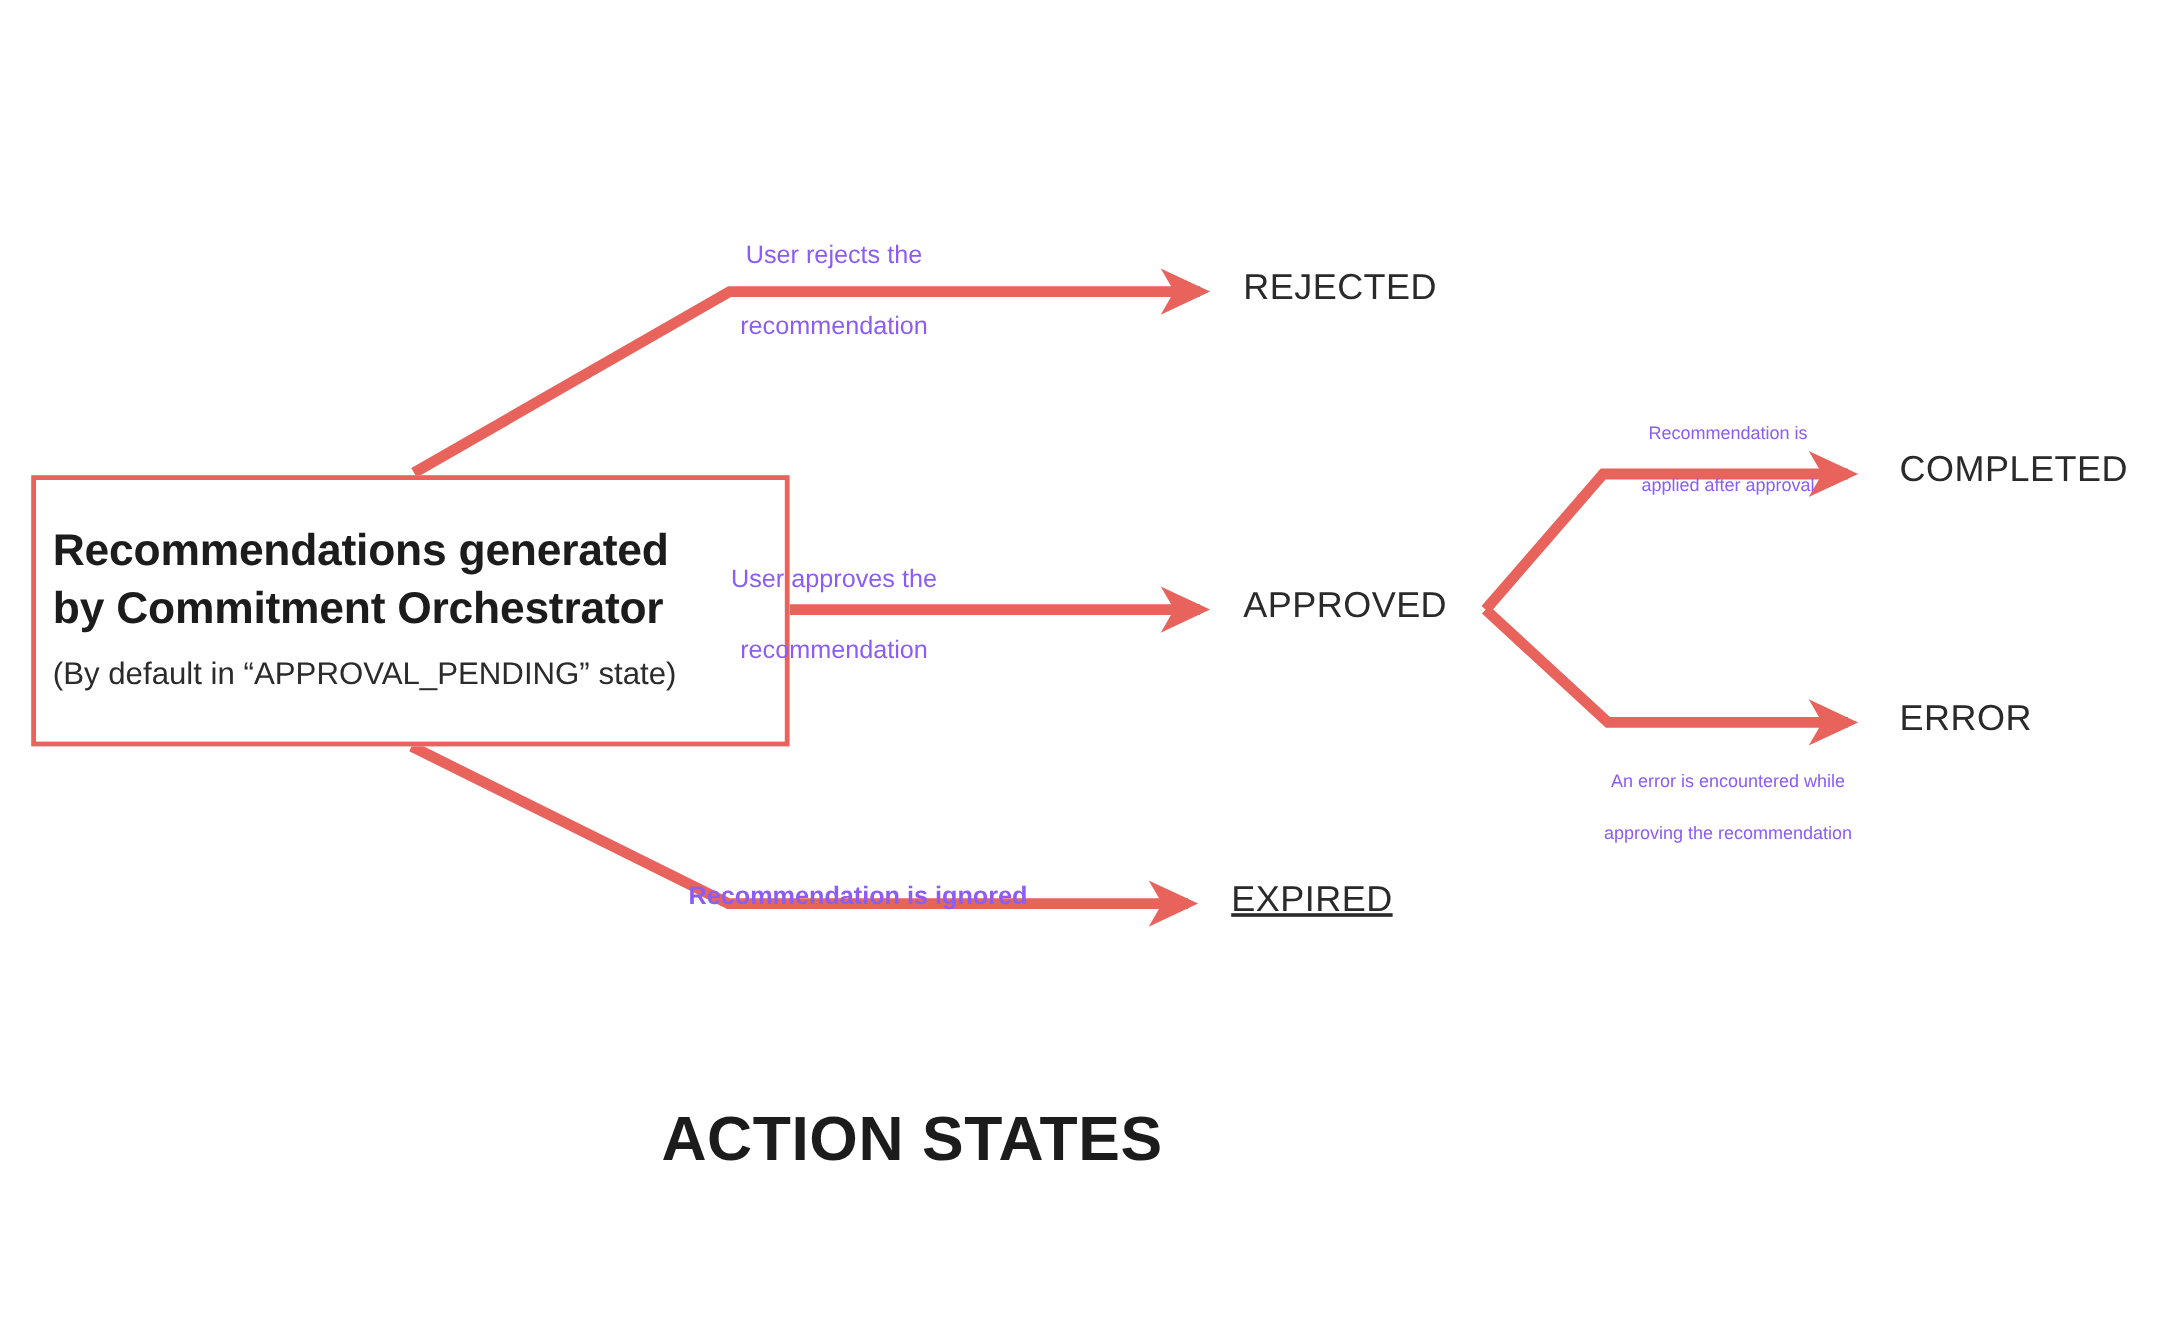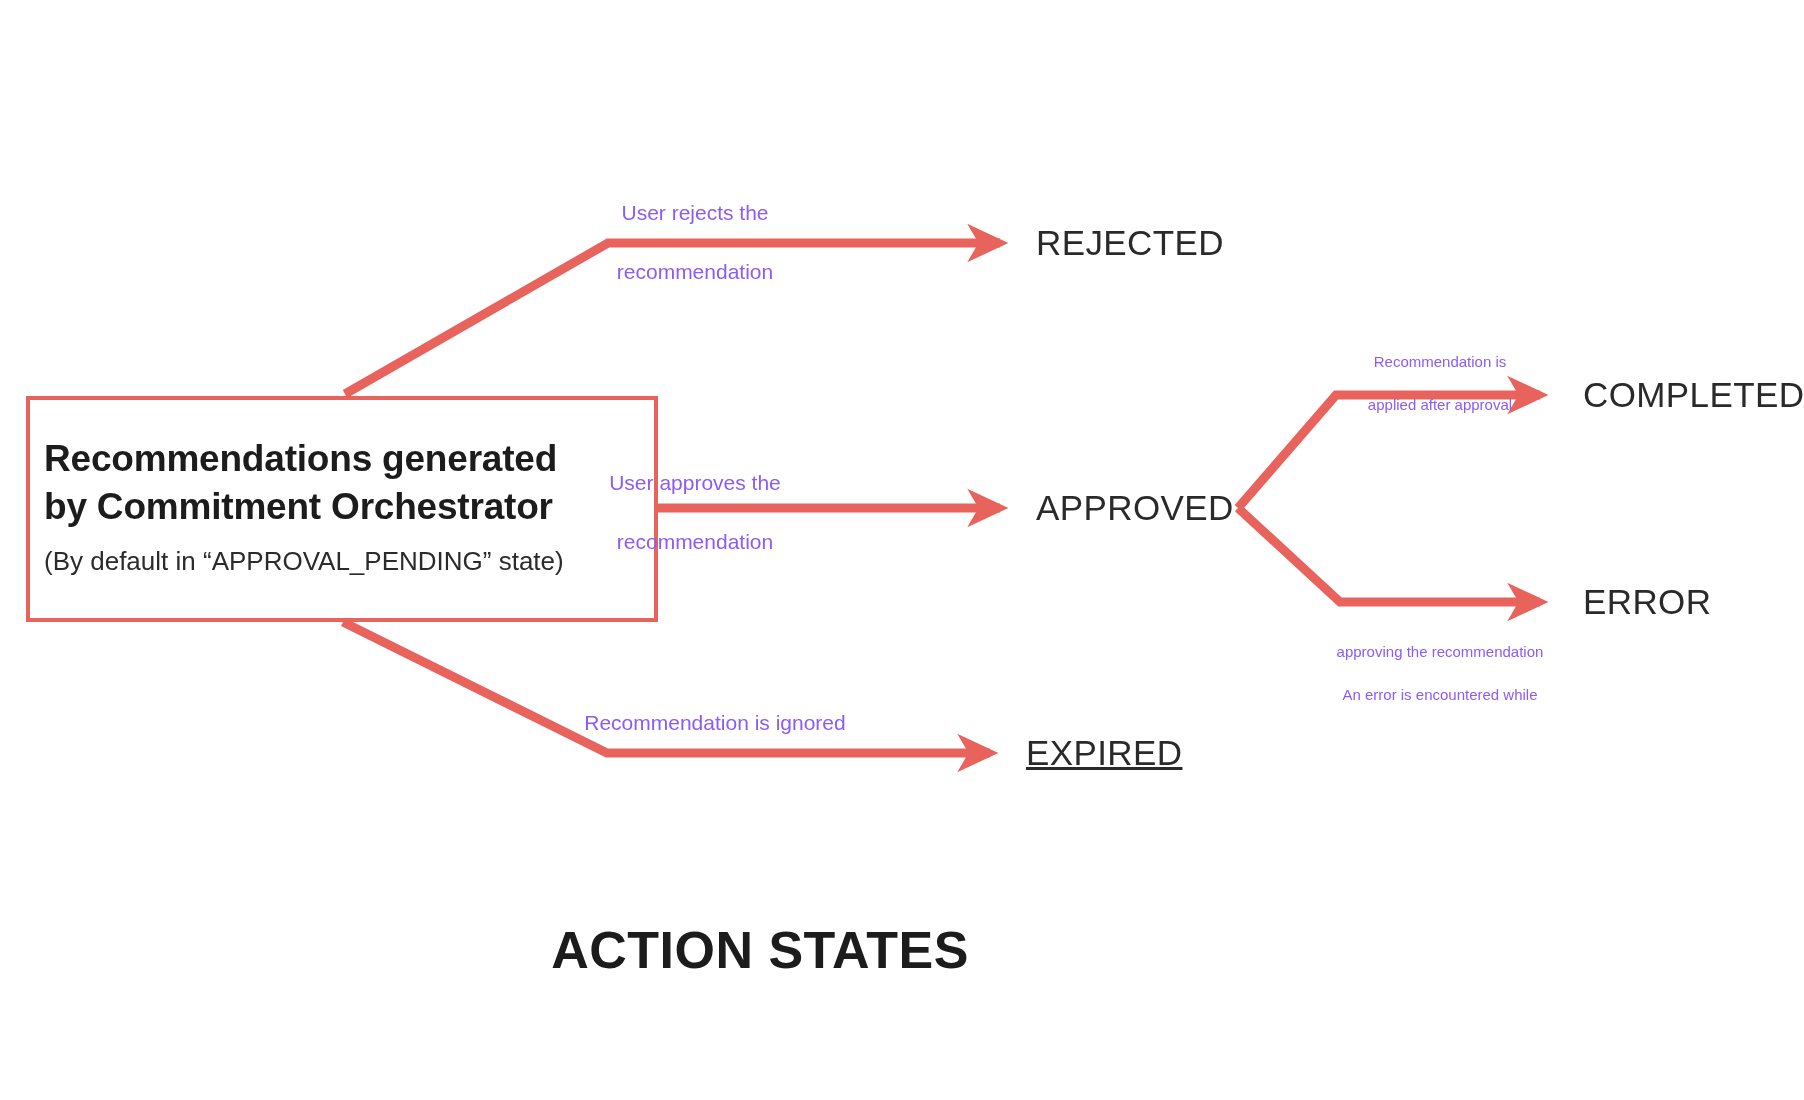--- a/index.html
+++ b/index.html
@@ -50,21 +50,21 @@
   }
   .node-box-sub {
     font-size: 26px;
     font-weight: 400;
     color: #2b2b2b;
     margin-top: 14px;
     line-height: 1.2;
   }
   .state-label {
     position: absolute;
-    font-size: 35px;
+    font-size: 30px;
     font-weight: 400;
     color: #2a2a2a;
     letter-spacing: 0.4px;
     white-space: nowrap;
     line-height: 1;
   }
   .edge-label {
     position: absolute;
     font-size: 21px;
     font-weight: 400;
@@ -122,32 +122,32 @@
   <div class="edge-label" style="left:545px; top:168px; width:300px;">
     <div>User rejects the</div>
     <div>recommendation</div>
   </div>
 
   <div class="edge-label" style="left:545px; top:438px; width:300px;">
     <div>User approves the</div>
     <div>recommendation</div>
   </div>
 
-  <div class="edge-label" style="left:515px; top:678px; width:400px;">
+  <div class="edge-label" style="left:515px; top:702px; width:400px;font-weight:bold;">
     <div>Recommendation is ignored</div>
   </div>
 
   <div class="edge-label small" style="left:1310px; top:330px; width:260px;">
     <div>Recommendation is</div>
     <div>applied after approval</div>
   </div>
 
   <div class="edge-label small" style="left:1280px; top:620px; width:320px;">
+    <div>An error is encountered while</div>
     <div>approving the recommendation</div>
-    <div>An error is encountered while</div>
   </div>
 
   <div class="state-label" style="left:1036px; top:225px;">REJECTED</div>
 
   <div class="state-label" style="left:1036px; top:490px;">APPROVED</div>
 
   <div class="state-label" style="left:1026px; top:735px;text-decoration:underline;">EXPIRED</div>
 
   <div class="state-label" style="left:1583px; top:377px;">COMPLETED</div>
 

